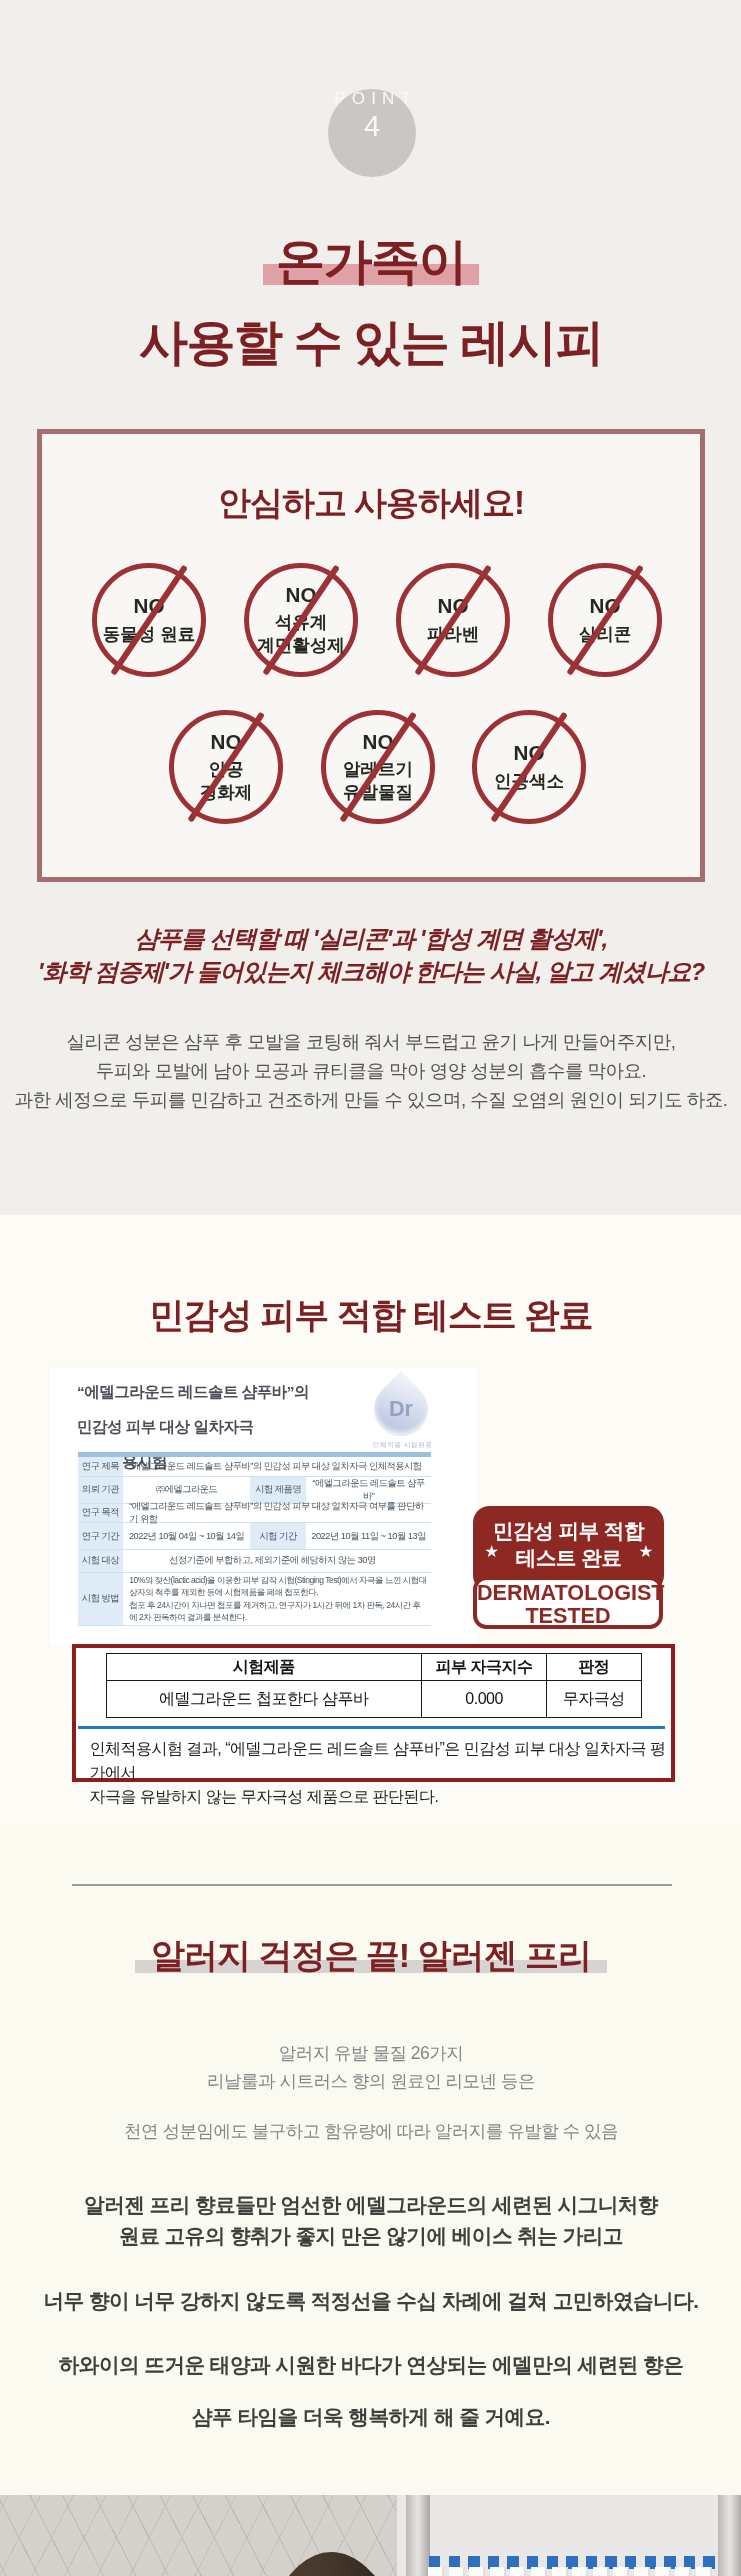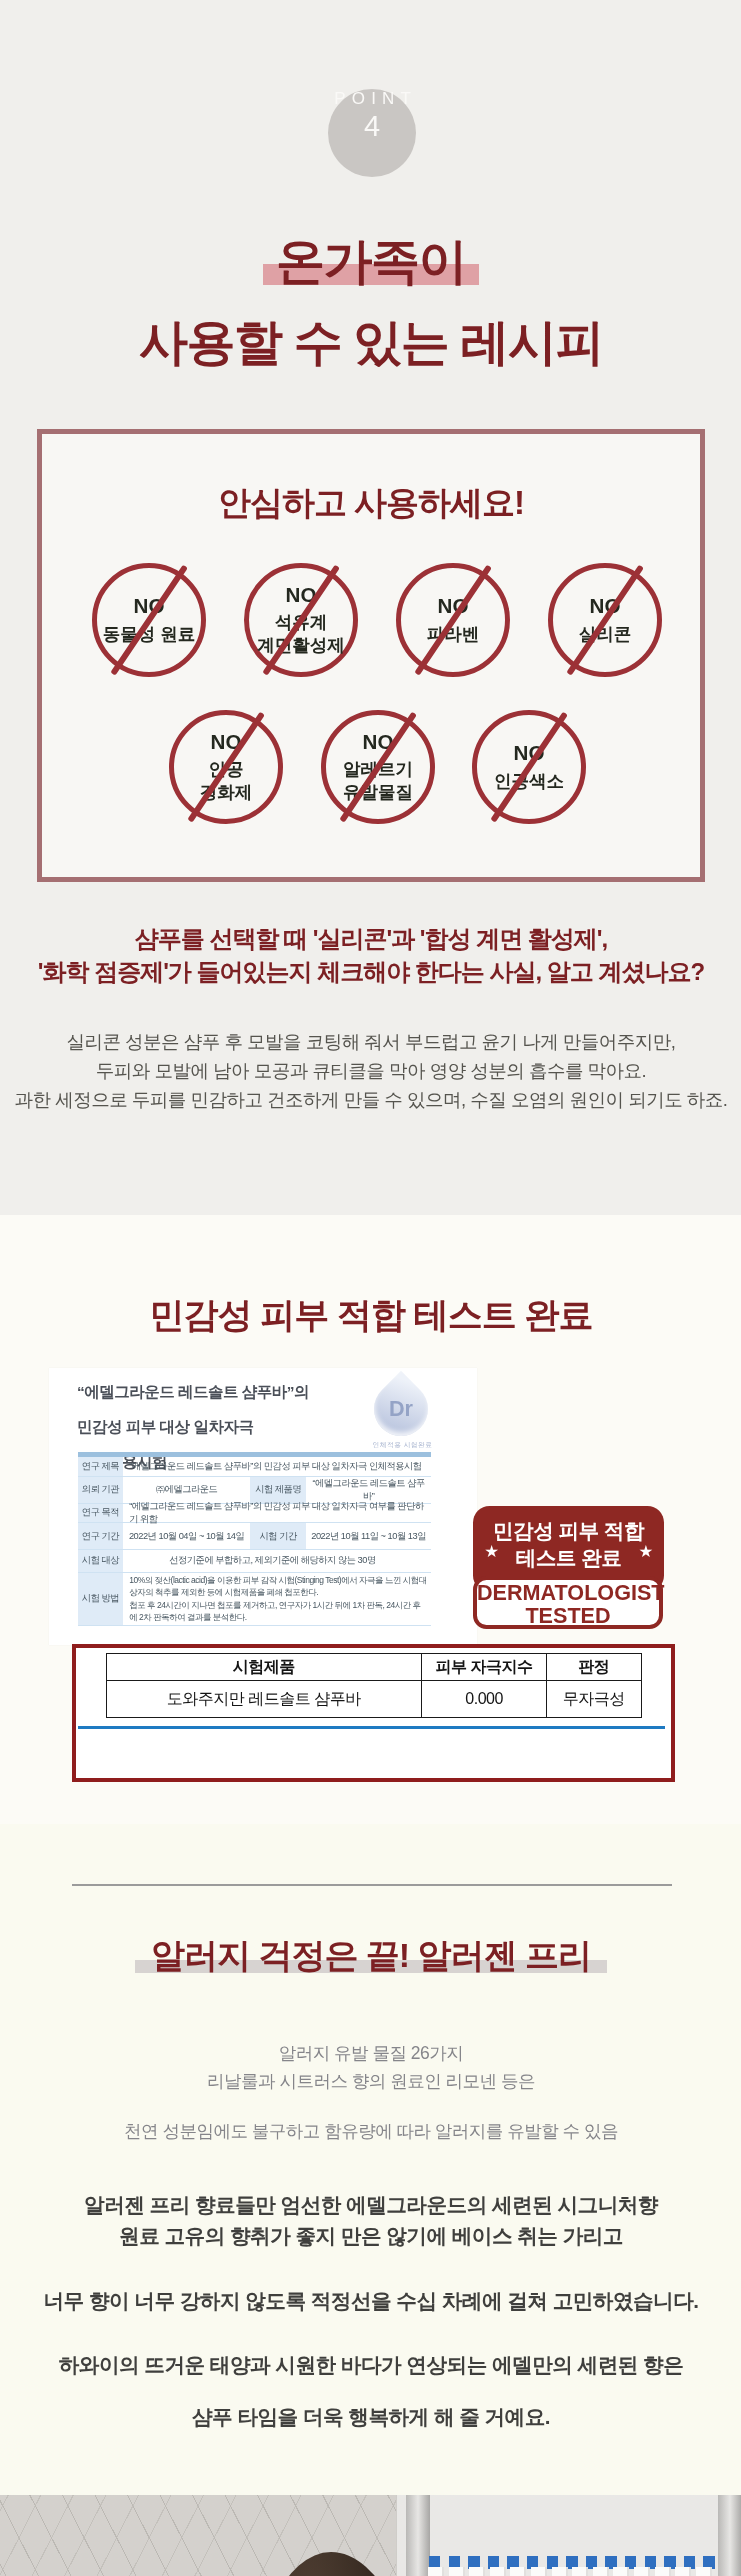--- a/index.html
+++ b/index.html
@@ -17,21 +17,21 @@
   .safe-box{position:absolute;left:37px;top:429px;width:668px;height:453px;border:5.7px solid #a56f72;
     background:#f8f7f4;box-sizing:border-box;}
   .safe-heading{margin-top:47px;text-align:center;font-size:33px;font-weight:bold;color:#7c2023;letter-spacing:-1px;}
   .no-circle{position:absolute;width:114px;height:114px;border:5.2px solid #9c3136;border-radius:50%;
     box-sizing:border-box;display:flex;flex-direction:column;justify-content:center;text-align:center;}
   .no-circle .slash{position:absolute;left:50%;top:50%;width:130px;height:5.7px;background:#9c3136;
     border-radius:2.6px;transform:translate(-50%,-50%) rotate(-56deg);}
   .no-word{font-size:20.6px;font-weight:bold;color:#24281f;line-height:24px;}
   .no-label{font-size:17.5px;font-weight:bold;color:#24281f;line-height:23px;white-space:pre-line;margin-top:4.1px;}
   .warn-head{position:absolute;top:922px;width:100%;text-align:center;color:#7c2023;font-weight:bold;
-    font-size:24px;line-height:33px;letter-spacing:-1px;}
+    font-size:24px;line-height:33px;letter-spacing:-1px;font-style:italic;}
   .warn-body{position:absolute;top:1027px;width:100%;text-align:center;color:#55544e;
     font-size:18.5px;line-height:29px;letter-spacing:-0.5px;}
   
   .sec-test{top:1215px;height:609px;background:#fcfbf6;}
   .test-heading{position:absolute;top:77px;width:100%;text-align:center;color:#7c2023;font-weight:bold;
     font-size:35px;letter-spacing:-1px;}
   .doc{position:absolute;left:49px;top:153px;width:428px;height:277px;background:#ffffff;box-shadow:0 0 1px rgba(0,0,0,.08);}
   .doc-title{position:absolute;left:28px;top:6.2px;font-size:15.5px;font-weight:bold;color:#4a4f58;line-height:35px;letter-spacing:-0.5px;}
   .doc-drop{position:absolute;left:325px;top:14.4px;width:54px;height:54px;background:linear-gradient(155deg,#eef2f9 10%,#b9c4de 85%);
     border-radius:0 52% 52% 52%;transform:rotate(45deg);box-shadow:inset -2.1px -3.1px 5.2px rgba(255,255,255,.8);}
@@ -217,27 +217,31 @@
 
     <div class="result-box">
       <table class="r-table">
         <tbody>
             <tr>
           <th style="width:319px;">시험제품</th>
           <th style="width:124px;">피부 자극지수</th>
           <th style="width:93px;">판정</th>
         </tr>
         <tr>
-          <td>도와주지만 레드솔트 샴푸바</td>
+          <td>에델그라운드 첩포한다 샴푸바</td>
           <td>0.000</td>
           <td>무자극성</td>
         </tr>
       </tbody>
         </table>
       <div class="blue-line"></div>
+      <div class="summary">
+        <div>인체적용시험 결과, “에델그라운드 레드솔트 샴푸바”은 민감성 피부 대상 일차자극 평가에서</div>
+        <div>자극을 유발하지 않는 무자극성 제품으로 판단된다.</div>
+      </div>
     </div>
   </div>
 
   <div class="sec sec-allergen">
     <div class="al-divider"></div>
     <div class="al-heading">
       <span class="hl-gray">알러지 걱정은 끝! 알러젠 프리</span>
     </div>
     <div class="al-line al-sub" style="top:217px;">알러지 유발 물질 26가지</div>
     <div class="al-line al-sub" style="top:245px;">리날룰과 시트러스 향의 원료인 리모넨 등은</div>

